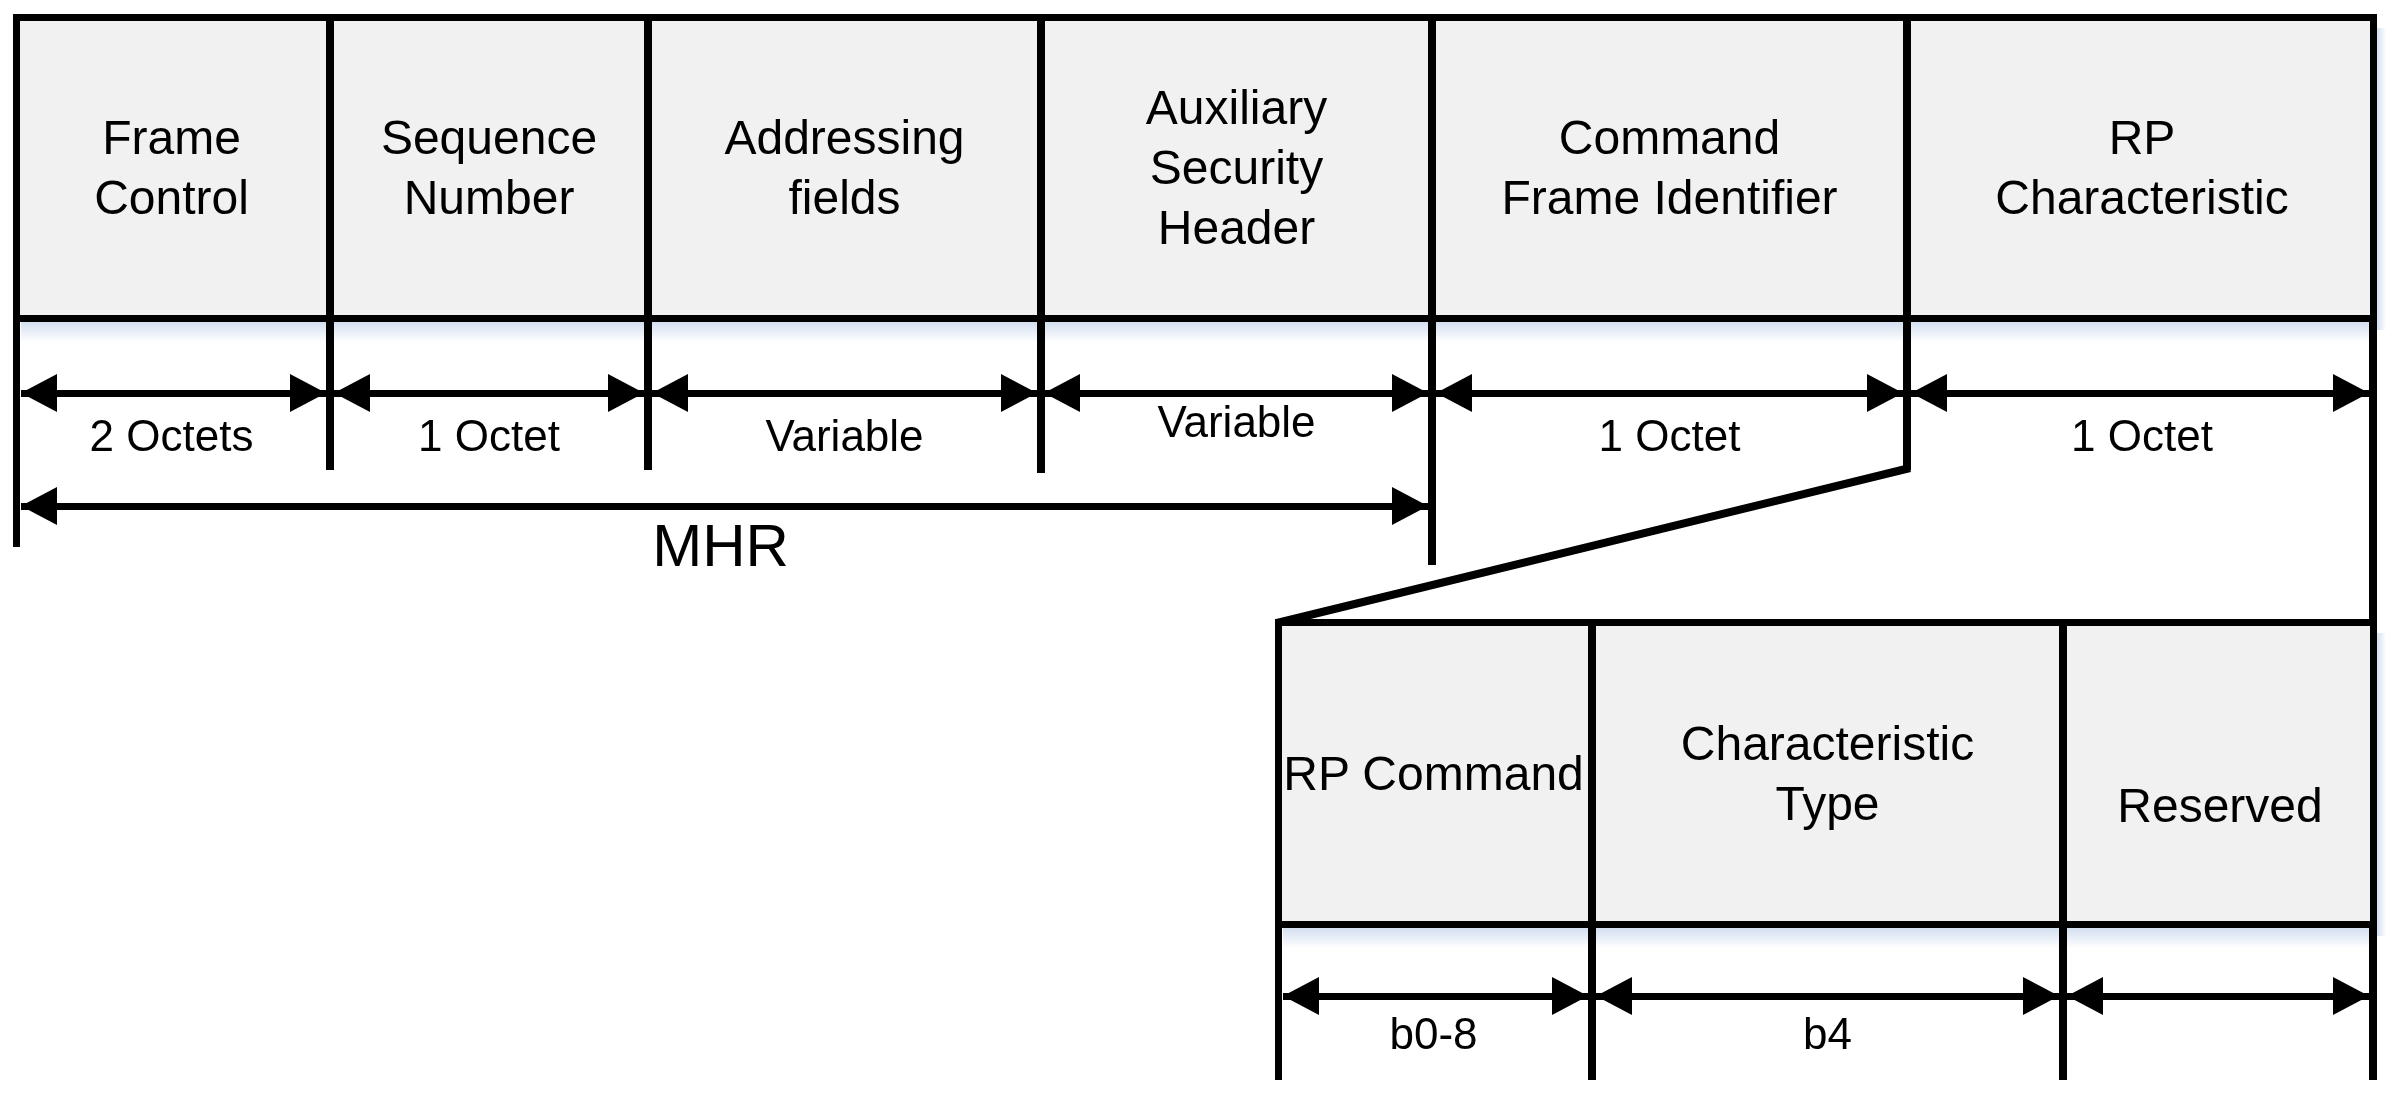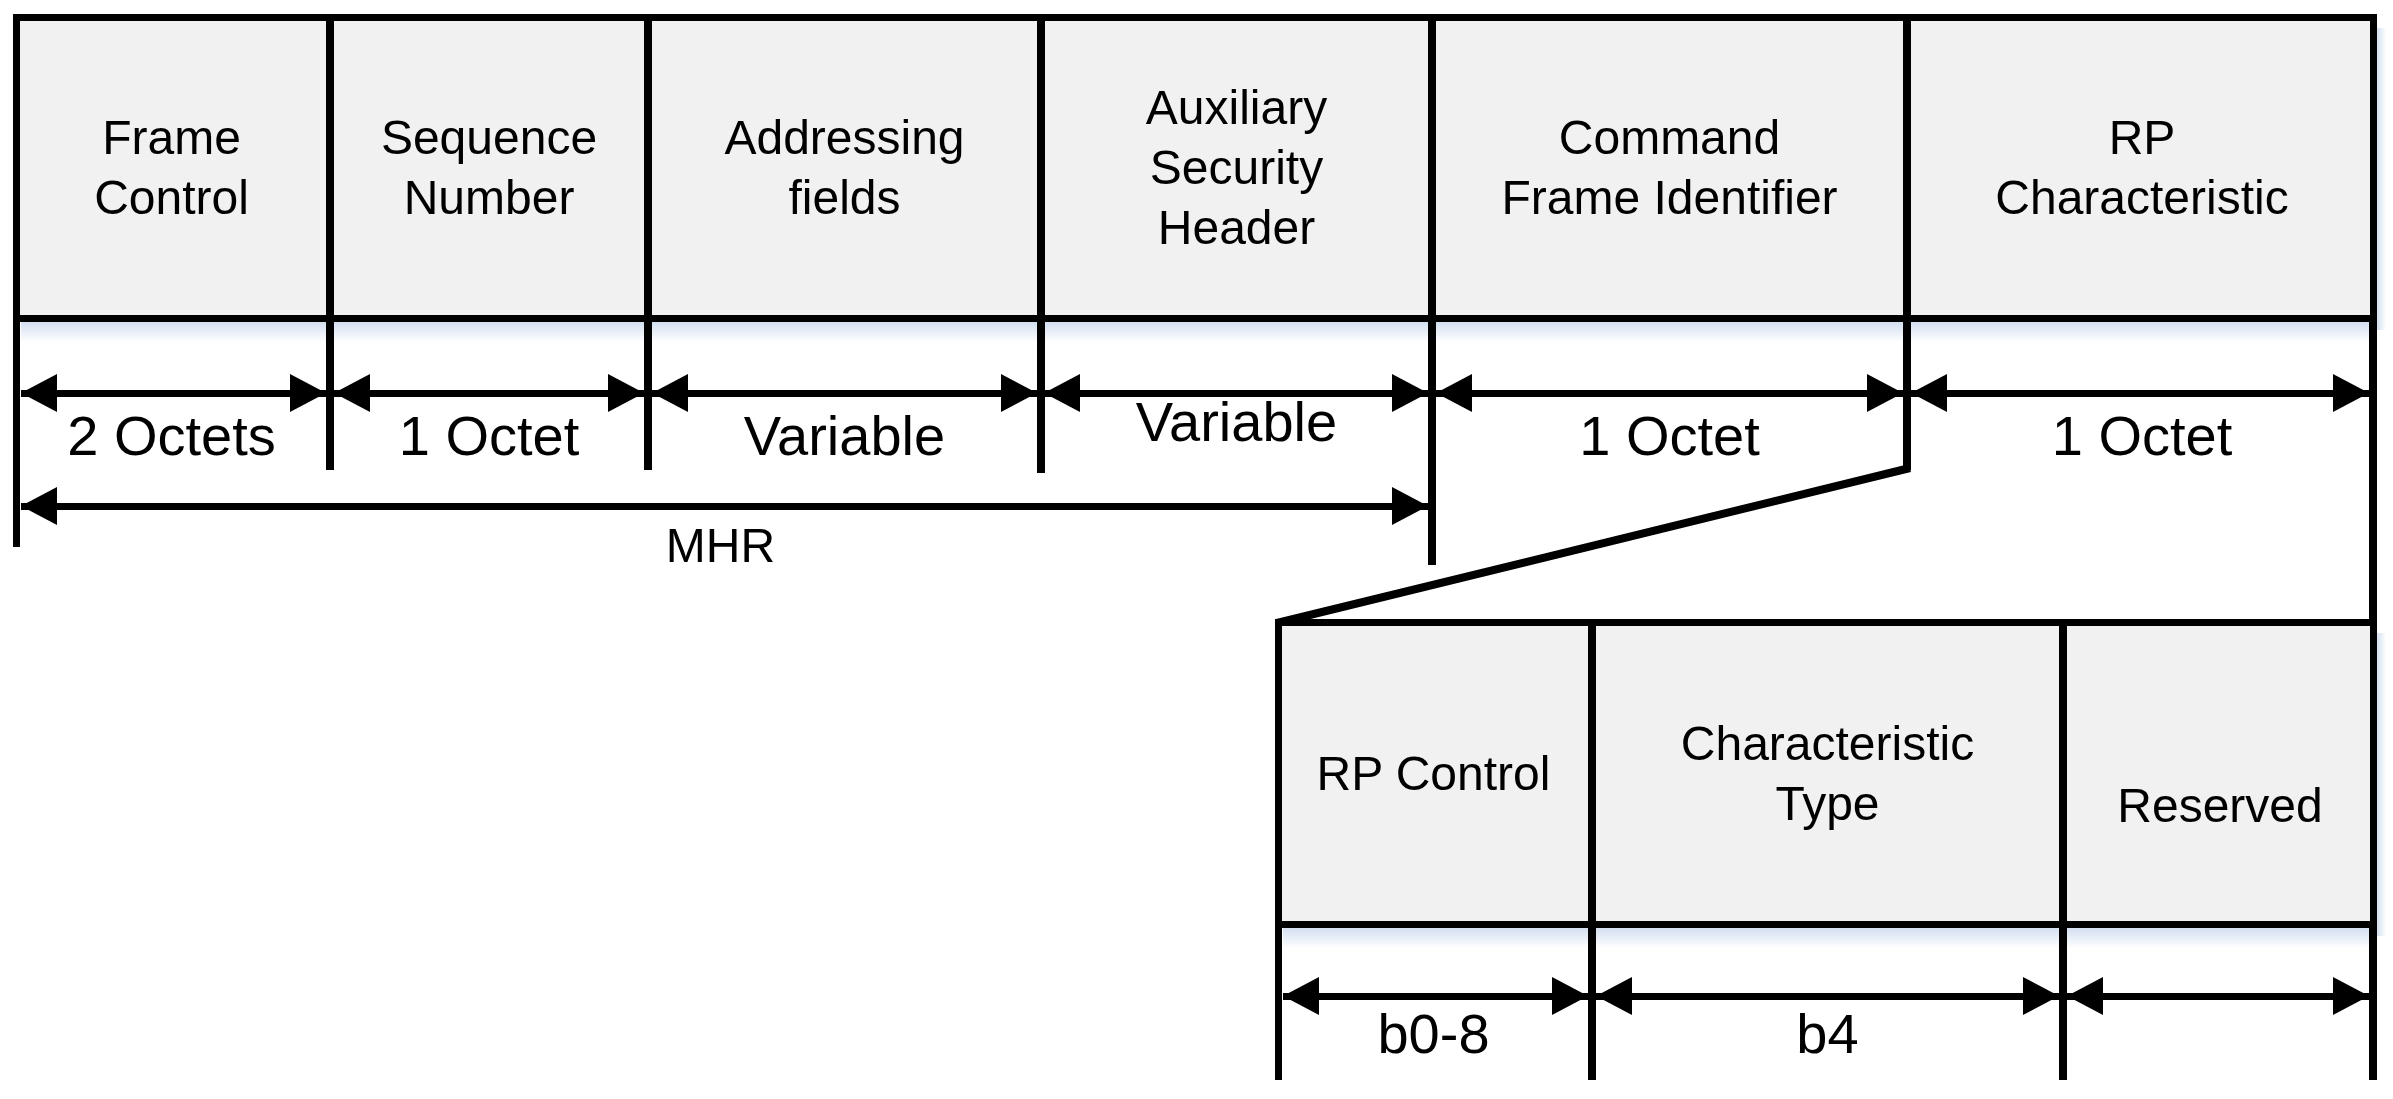--- a/index.html
+++ b/index.html
@@ -4,21 +4,21 @@
 <style>
   html,body{margin:0;padding:0;background:#ffffff;}
   #stage{position:relative;width:2393px;height:1099px;background:#ffffff;overflow:hidden;
          font-family:"Liberation Sans", sans-serif;color:#000;}
   .row{position:absolute;background:#f1f1f1;border:7px solid #000;box-sizing:border-box;}
   .vdiv{position:absolute;width:8px;background:#000;}
   .tick{position:absolute;width:8px;background:#000;}
   .cell{position:absolute;display:flex;align-items:center;justify-content:center;
         text-align:center;white-space:pre-line;font-size:48px;line-height:60px;}
   .size{position:absolute;height:58px;display:flex;align-items:flex-start;justify-content:center;
-        text-align:center;font-size:56px;line-height:52px;}
+        text-align:center;font-size:44px;line-height:52px;}
   .dim{position:absolute;height:7px;background:#000;}
   .ah{position:absolute;width:0;height:0;top:-16px;
       border-top:19px solid transparent;border-bottom:19px solid transparent;}
   .ah.l{left:0;border-right:36px solid #000;}
   .ah.r{right:0;border-left:36px solid #000;}
   .shadow-b{position:absolute;height:20px;
         background:linear-gradient(to bottom,#d3dff0,rgba(255,255,255,0));}
   .shadow-r{position:absolute;width:9px;
         background:linear-gradient(to right,#d3dff0,rgba(255,255,255,0));}
   .overlay{position:absolute;left:0;top:0;}
@@ -90,35 +90,35 @@
   <div class="size" style="left:330px;top:410px;width:318px">1 Octet</div>
   <div class="size" style="left:648px;top:410px;width:393px">Variable</div>
   <div class="size" style="left:1041px;top:396px;width:391px">Variable</div>
   <div class="size" style="left:1432px;top:410px;width:475px">1 Octet</div>
   <div class="size" style="left:1907px;top:410px;width:470px">1 Octet</div>
 
   <div class="dim" style="left:21px;top:503px;width:1407px">
     <i class="ah l"></i>
     <i class="ah r"></i>
   </div>
-  <div class="size" style="left:13px;top:520px;width:1415px;font-size:48px">MHR</div>
+  <div class="size" style="left:13px;top:520px;width:1415px;font-size:60px">MHR</div>
 
   <svg class="overlay" width="2393" height="1099" viewBox="0 0 2393 1099">
     <line x1="1910" y1="468" x2="1277" y2="623" stroke="#000000" stroke-width="8"></line>
   </svg>
 
   <div class="row" style="left:1275px;top:619px;width:1102px;height:309px"></div>
 
   <div class="shadow-b" style="left:1283px;top:928px;width:1086px"></div>
   <div class="shadow-r" style="left:2377px;top:633px;height:303px"></div>
 
   <div class="vdiv" style="left:1588px;top:619px;height:309px"></div>
   <div class="vdiv" style="left:2059px;top:619px;height:309px"></div>
 
-  <div class="cell" style="left:1275px;top:619px;width:317px;height:309px">RP Control</div>
+  <div class="cell" style="left:1275px;top:619px;width:317px;height:309px">RP Command</div>
   <div class="cell" style="left:1592px;top:619px;width:471px;height:309px">Characteristic
 Type</div>
   <div class="cell" style="left:2063px;top:619px;width:314px;height:374px">Reserved</div>
 
   <div class="tick" style="left:1275px;top:928px;width:7px;height:152px"></div>
   <div class="tick" style="left:1588px;top:928px;height:152px"></div>
   <div class="tick" style="left:2059px;top:928px;height:152px"></div>
   <div class="tick" style="left:2369px;top:928px;height:152px"></div>
 
   <div class="dim" style="left:1283px;top:993px;width:305px">

